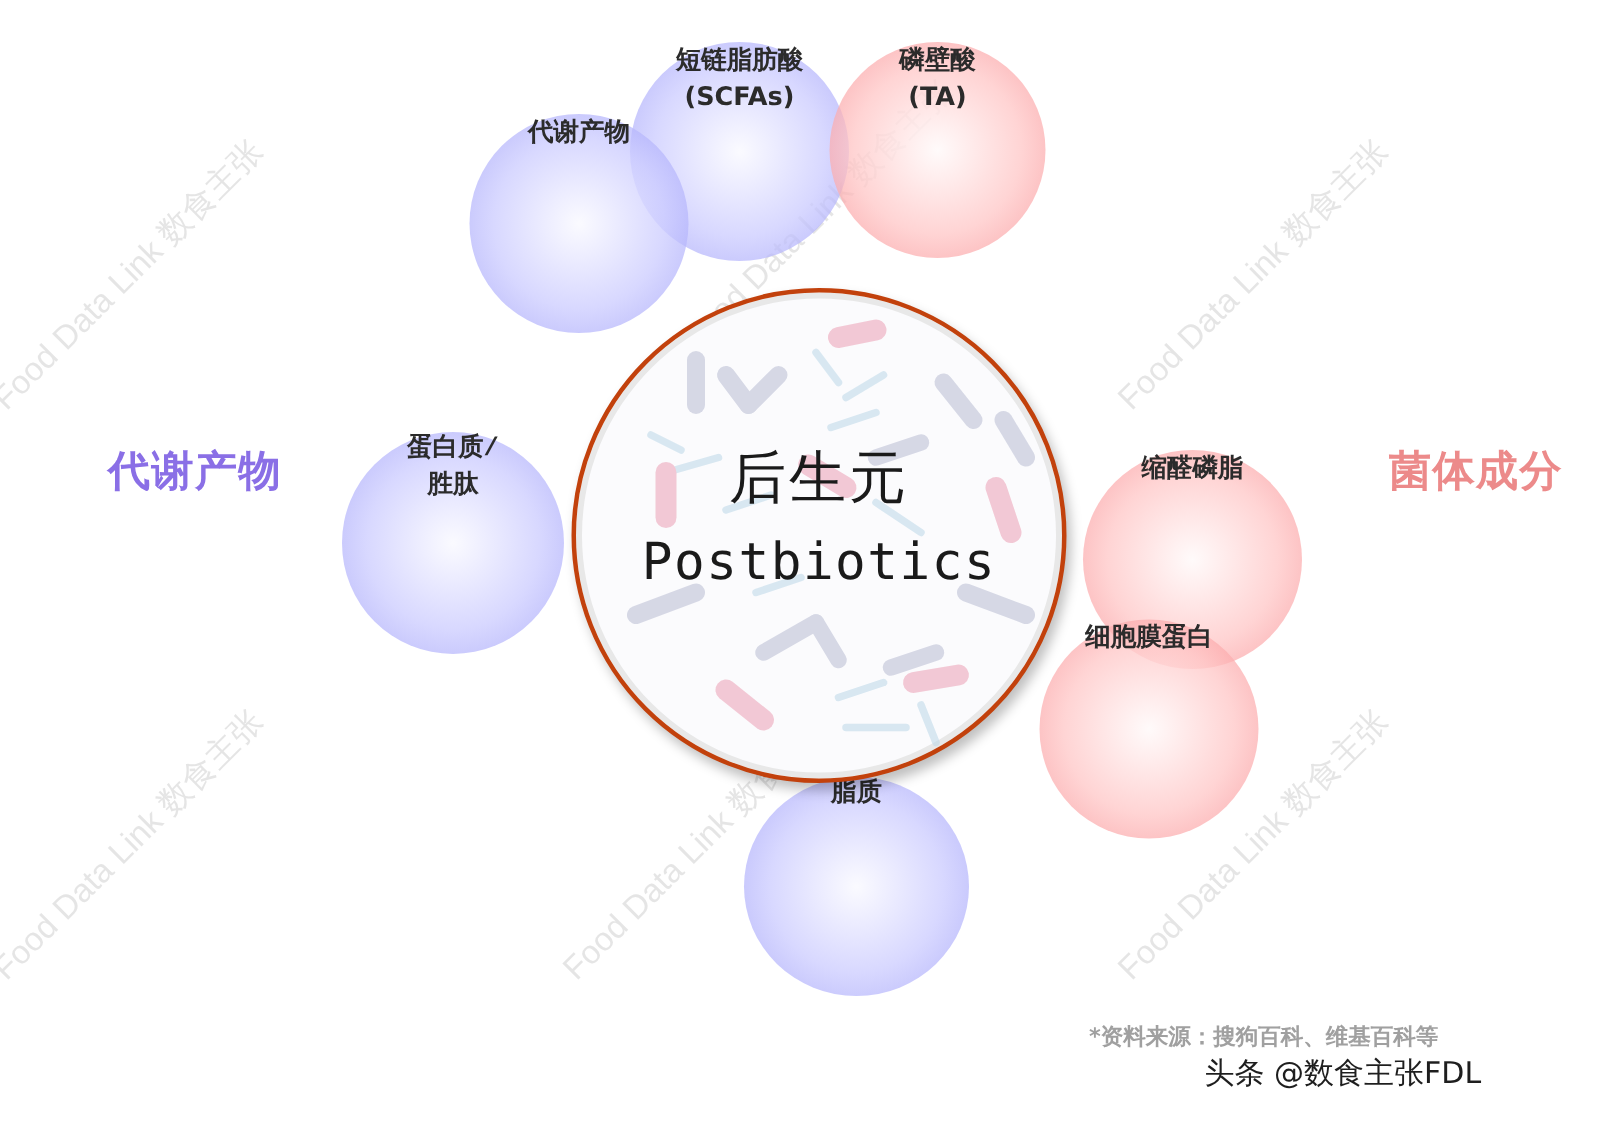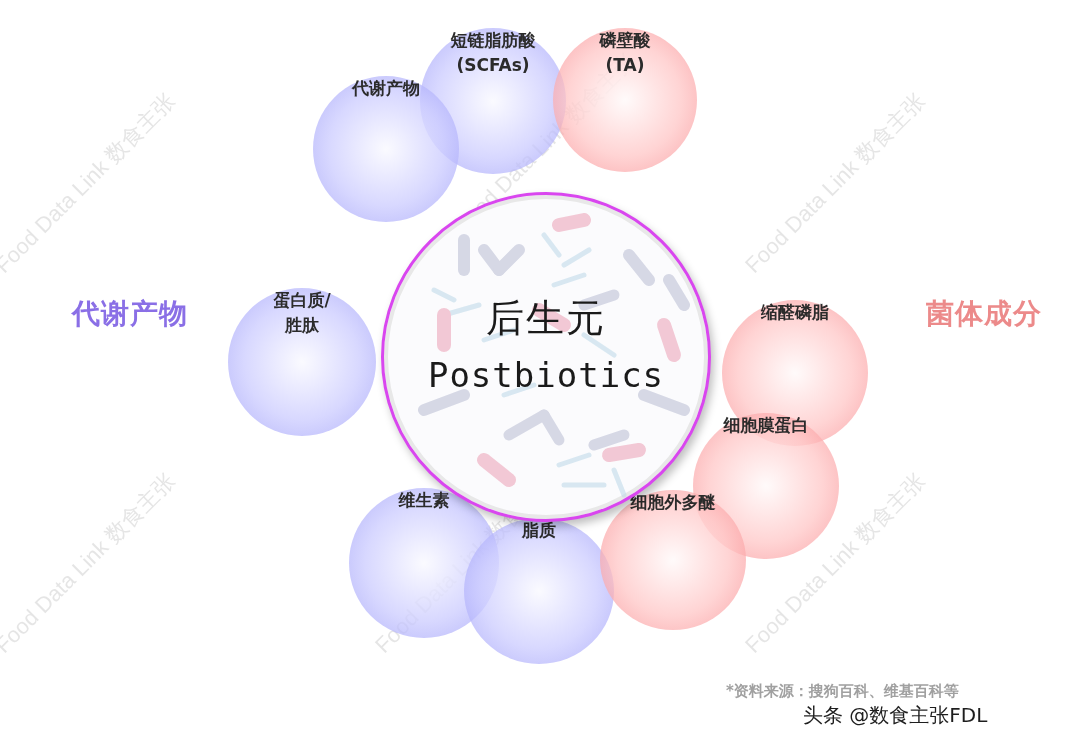--- a/index.html
+++ b/index.html
@@ -51,21 +51,21 @@
       position: relative;
       z-index: 2;
       white-space: pre-line;
     }
     .center-circle {
       position: absolute;
       left: 381px; top: 192px;
       width: 330px; height: 330px;
       border-radius: 50%;
       background: #fbfbfd;
-      border: 3px solid #d946ef;
+      border: 3px solid #c2410c;
       box-shadow: 3px 5px 8px rgba(0,0,0,0.25), inset 0 0 0 4px #e8e8e8;
       box-sizing: border-box;
       overflow: hidden;
       z-index: 5;
     }
     .center-circle svg { position: absolute; left: 0; top: 0; }
     .center-title {
       position: absolute;
       left: 0; right: 0;
       top: 98px;
@@ -126,43 +126,37 @@
   <div class="side-label left">代谢产物</div>
   <div class="side-label right">菌体成分</div>
 
   <div class="bubble blue" style="left:420px; top:28px; width:146px; height:146px;">
     <span class="label">短链脂肪酸
 (SCFAs)</span>
   </div>
   <div class="bubble blue" style="left:313px; top:76px; width:146px; height:146px;">
     <span class="label">代谢产物</span>
   </div>
-  <div class="bubble blue" style="left:228px; top:288px; width:148px; height:148px;">
+  <div class="bubble blue" style="left:228px; top:288px; width:148px; height:148px;font-family:Liberation Mono, monospace;">
     <span class="label">蛋白质/
 胜肽</span>
   </div>
-  <div class="bubble blue" style="left:349px; top:488px; width:150px; height:150px;">
-    <span class="label">维生素</span>
-  </div>
-  <div class="bubble blue" style="left:464px; top:518px; width:150px; height:146px;">
+  <div class="bubble blue" style="left:496px; top:518px; width:150px; height:146px;font-family:Liberation Mono, monospace;">
     <span class="label">脂质</span>
   </div>
 
   <div class="bubble red" style="left:553px; top:28px; width:144px; height:144px;">
     <span class="label">磷壁酸
 (TA)</span>
   </div>
   <div class="bubble red" style="left:722px; top:300px; width:146px; height:146px;">
     <span class="label">缩醛磷脂</span>
   </div>
   <div class="bubble red" style="left:693px; top:413px; width:146px; height:146px;">
     <span class="label">细胞膜蛋白</span>
-  </div>
-  <div class="bubble red" style="left:600px; top:490px; width:146px; height:140px;">
-    <span class="label">细胞外多醚</span>
   </div>
 
   <div class="center-circle">
     <svg width="330" height="330" viewBox="0 0 330 330">
       <g stroke-linecap="round" fill="none" opacity="0.55">
 
         <line x1="80" y1="45" x2="80" y2="75" stroke="#b8bcd2" stroke-width="12"></line>
         <line x1="100" y1="55" x2="115" y2="75" stroke="#b8bcd2" stroke-width="12"></line>
         <line x1="115" y1="75" x2="135" y2="55" stroke="#b8bcd2" stroke-width="12"></line>
         <line x1="245" y1="60" x2="265" y2="85" stroke="#b8bcd2" stroke-width="12"></line>

